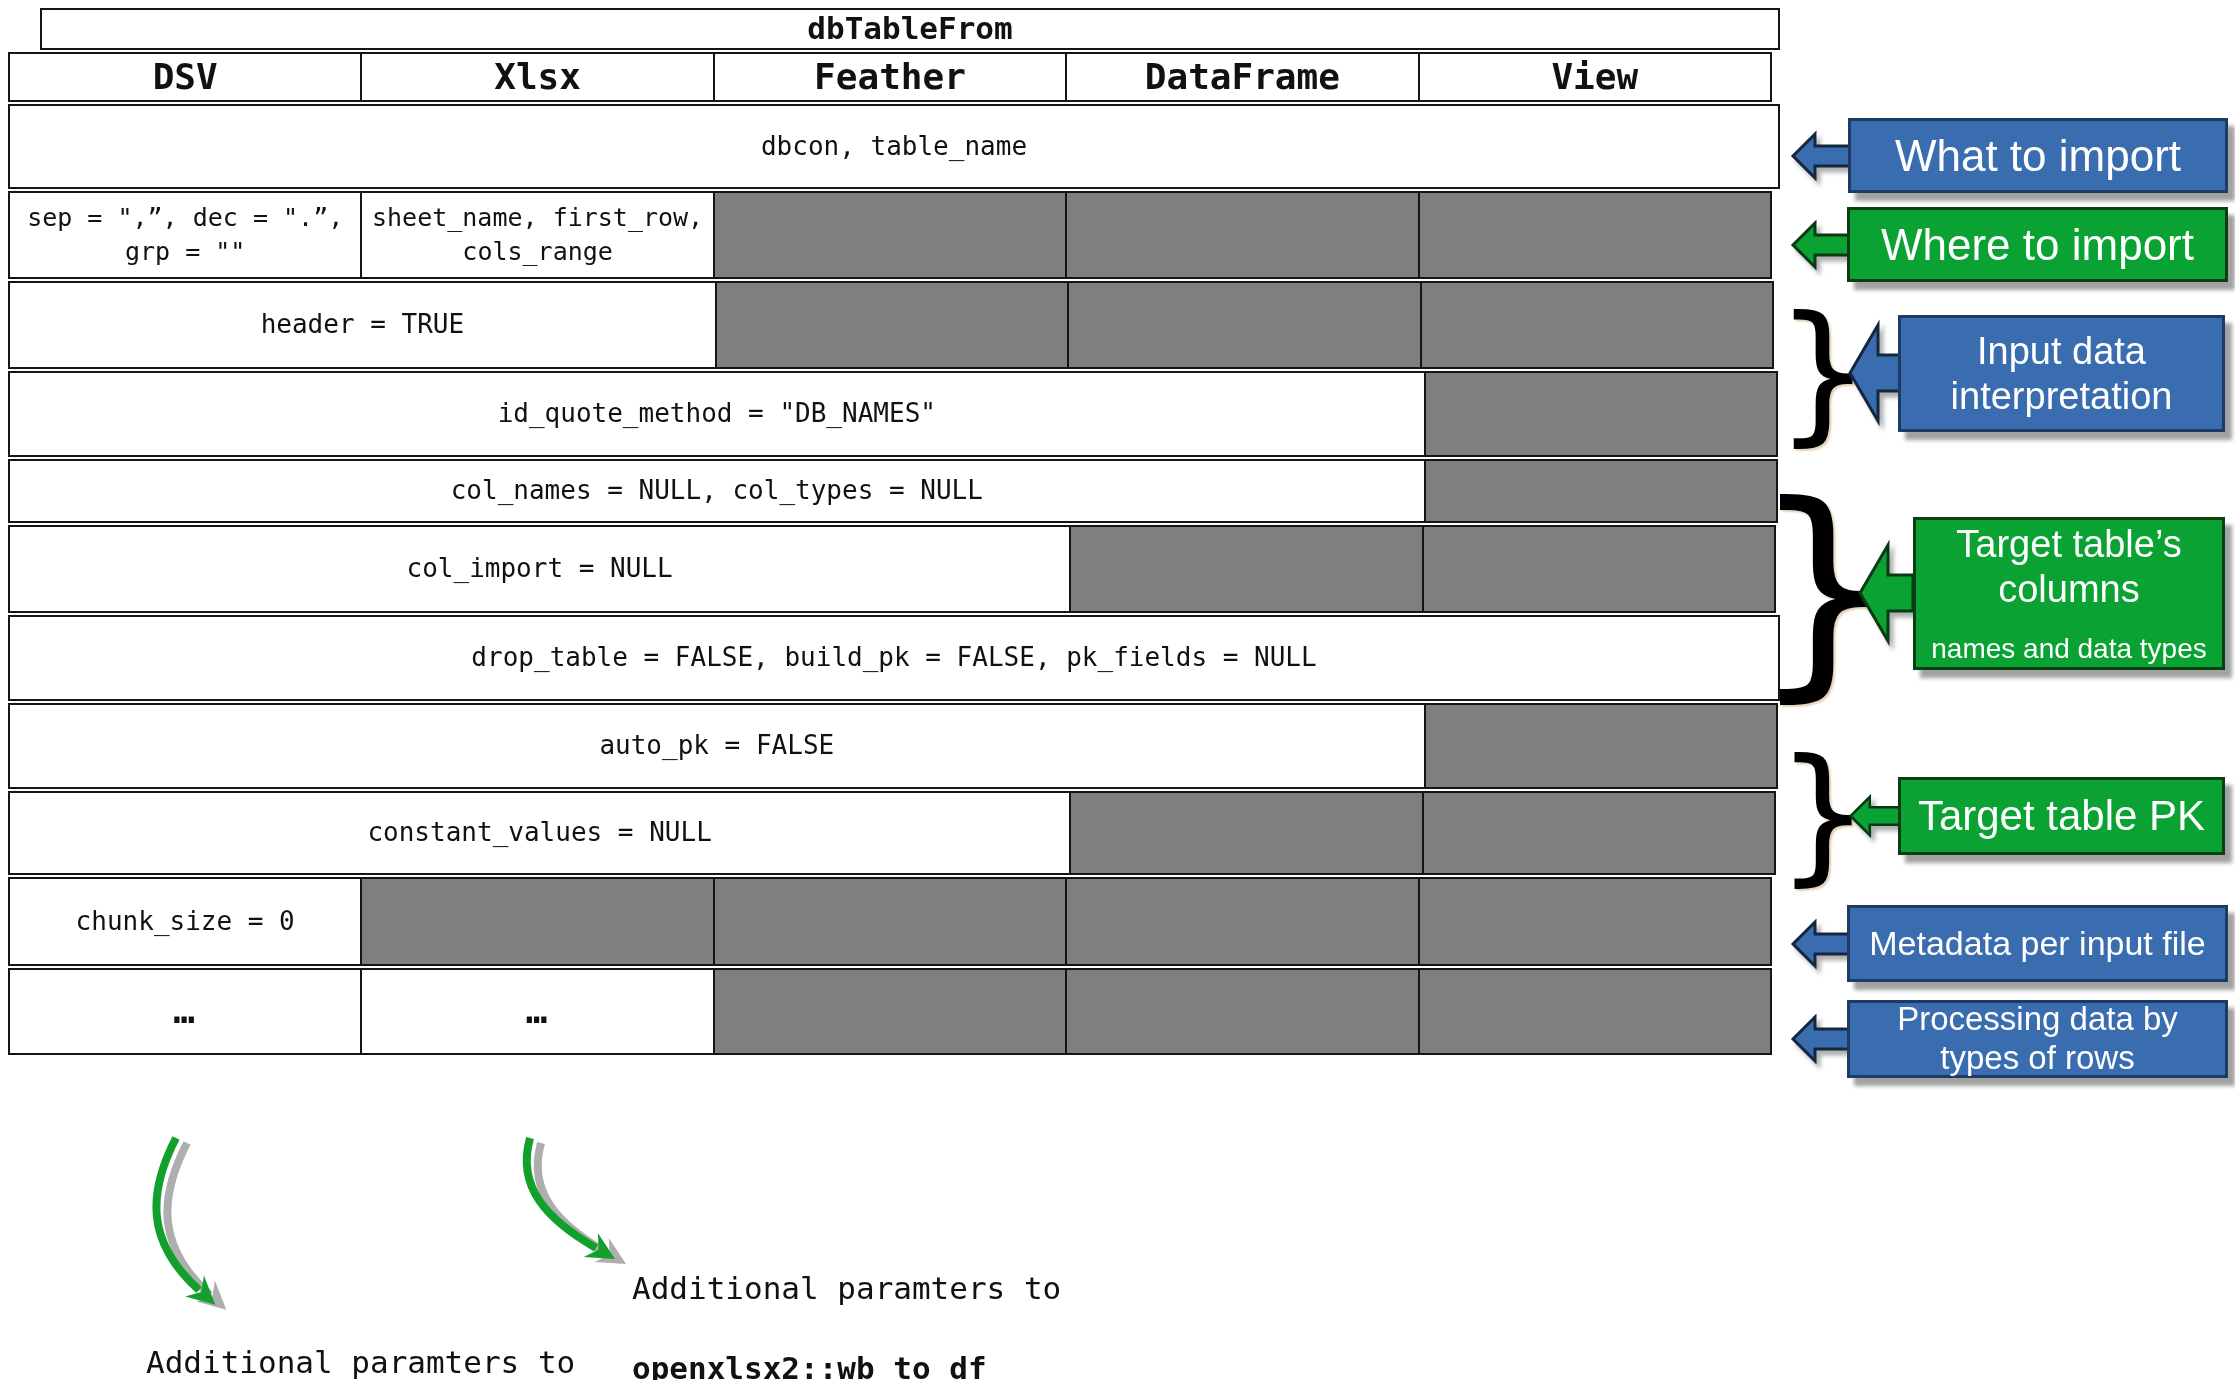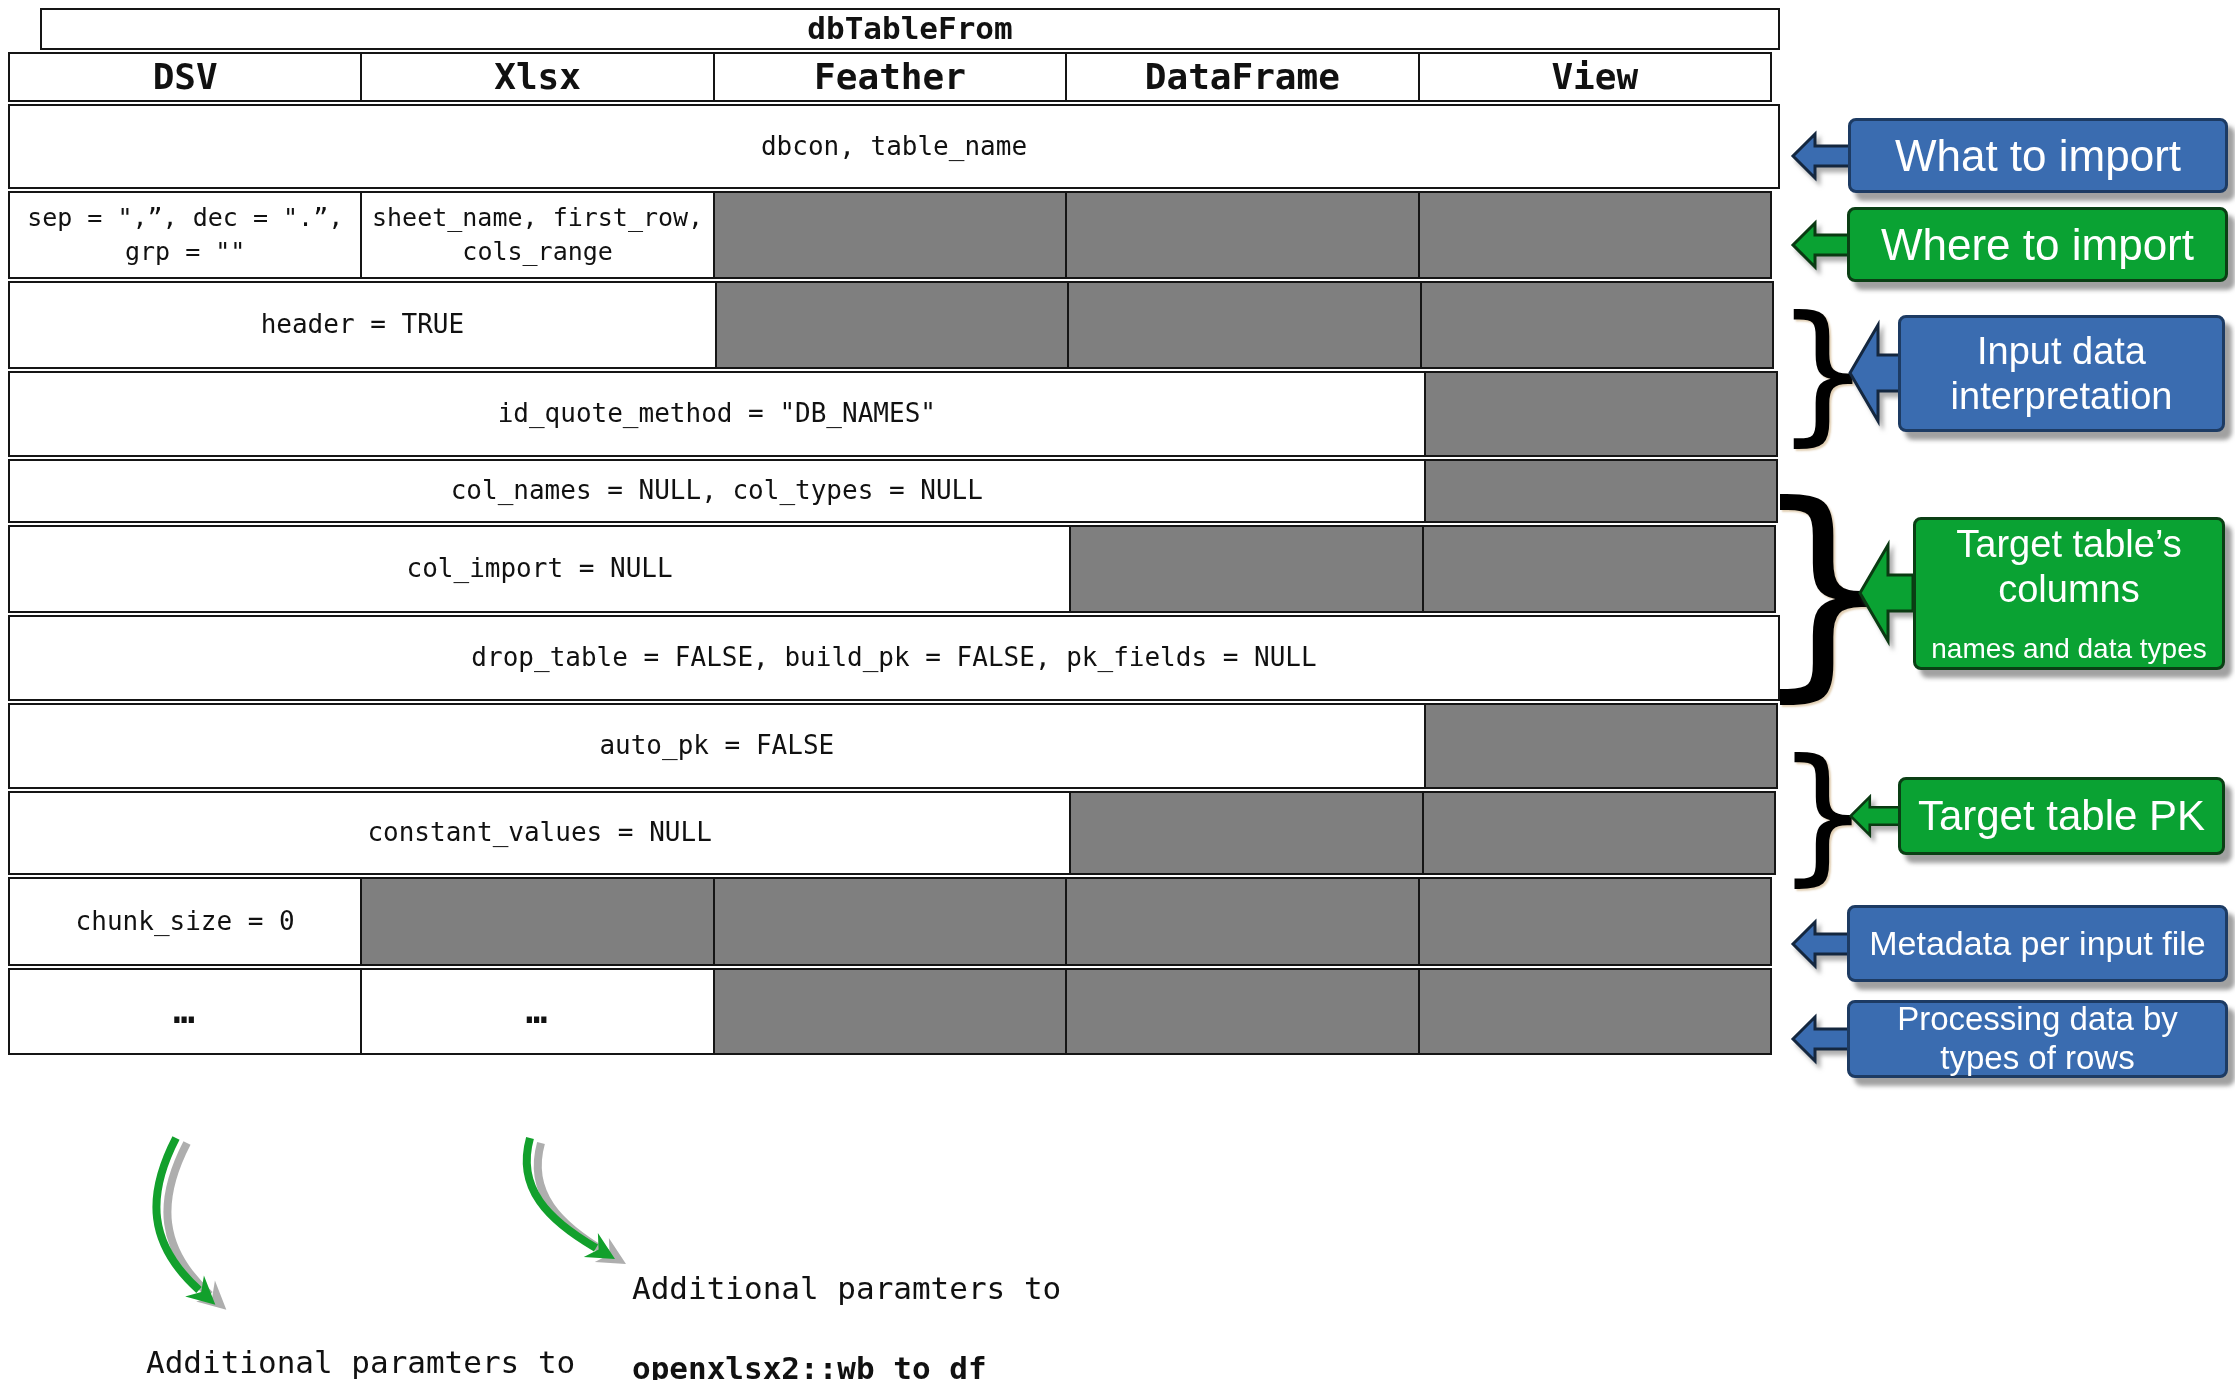--- a/index.html
+++ b/index.html
@@ -18,21 +18,21 @@
   .gray{background:#7f7f7f;}
   .title-row .cell{font-weight:bold;font-size:31px;}
   .header-row .cell{font-weight:bold;font-size:36px;}
   .small{font-size:25px;}
   .dots{font-weight:bold;font-size:36px;letter-spacing:2px;}
 
   
   .label{position:absolute;box-sizing:border-box;display:flex;flex-direction:column;
          align-items:center;justify-content:center;color:#ffffff;
          font-family:"Liberation Sans",sans-serif;text-align:center;white-space:pre-line;
-         box-shadow:7px 8px 4px rgba(110,110,110,0.65);line-height:1.18;border-radius:8px;}
+         box-shadow:7px 8px 4px rgba(110,110,110,0.65);line-height:1.18;}
   .blue{background:var(--blue);border:3px solid #1d3b63;}
   .green{background:var(--green);border:3px solid #0a3f14;}
   .sublabel{font-size:28px;margin-top:20px;}
 
   .arrow-svg{position:absolute;filter:drop-shadow(4px 5px 2px rgba(110,110,110,0.55));}
   .brace{position:absolute;display:flex;align-items:center;justify-content:center;
          font-family:"DejaVu Sans",sans-serif;color:#000;line-height:1;
          text-shadow:2px 2px 2px rgba(190,150,90,0.45);}
 
   

